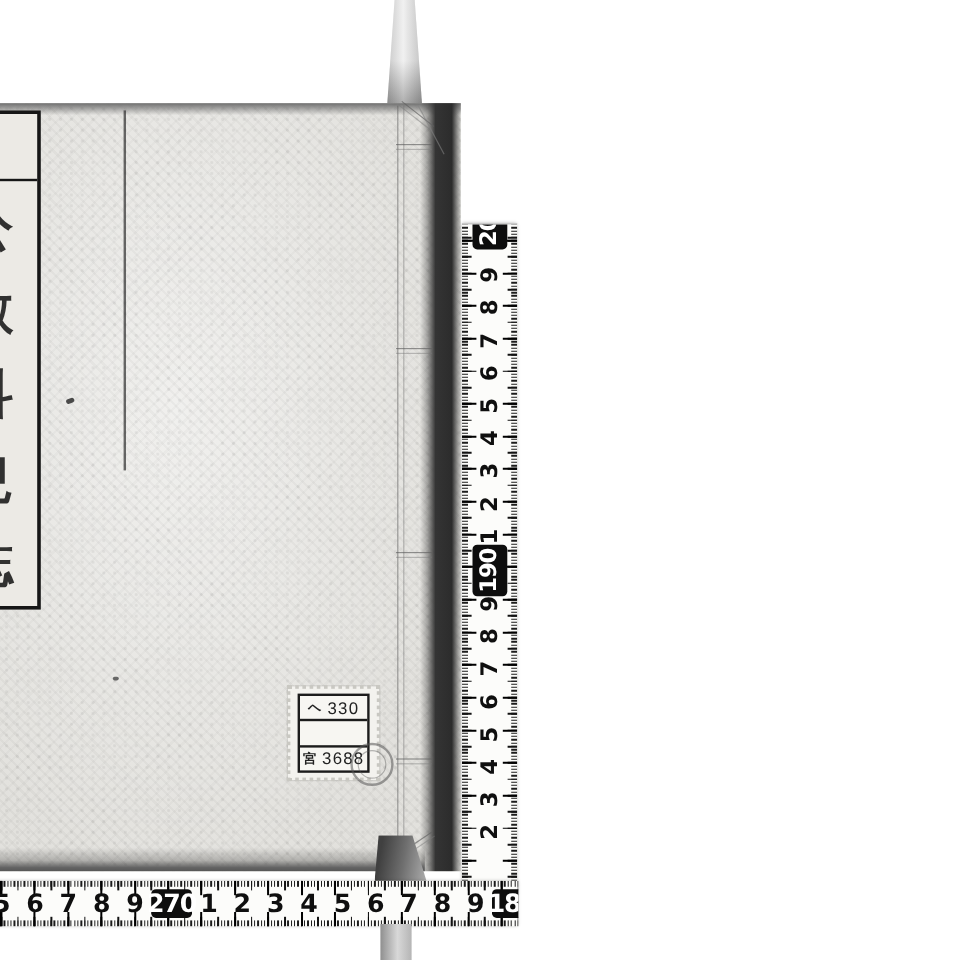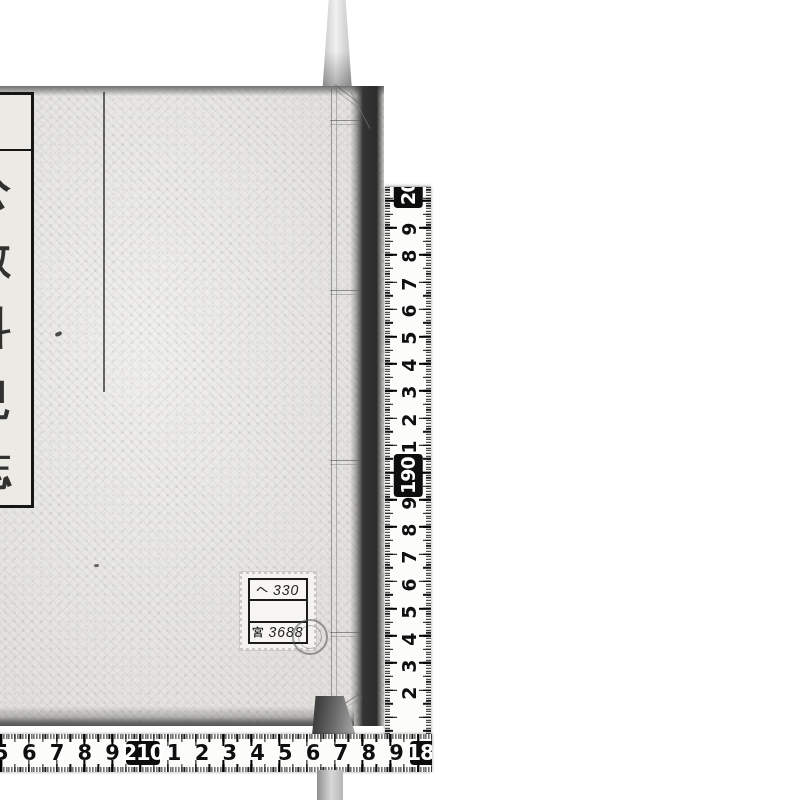--- a/index.html
+++ b/index.html
@@ -63,21 +63,21 @@
   
   .call-label{position:absolute;left:284px;top:486px;width:76px;height:78px;
     background:#f3f2ee;outline:3px dotted #c9c8c2;outline-offset:-2px;
     box-shadow:0 0 0 1px rgba(0,0,0,.08);}
   .call-box{position:absolute;left:8px;top:6px;right:8px;bottom:6px;
     border:2px solid #1c1c1c;display:flex;flex-direction:column;background:#f7f6f2;}
   .call-row{flex:1;display:flex;align-items:center;justify-content:center;gap:5px;
     font-family:"Liberation Sans",sans-serif;color:#222;}
   .call-row + .call-row{border-top:2px solid #1c1c1c;}
   .call-row .pre{font-size:11px;font-weight:bold;}
-  .call-row .num{font-size:14px;font-style:italic;letter-spacing:1px;}
+  .call-row .num{font-size:14px;letter-spacing:1px;}
   .stamp{position:absolute;right:-12px;bottom:-5px;width:32px;height:32px;border-radius:50%;
     border:2px solid rgba(85,85,85,.55);}
   .stamp::after{content:"";position:absolute;inset:4px;border-radius:50%;
     border:1px solid rgba(85,85,85,.4);}
 
   
   .ruler{position:absolute;background:#fcfcfa;overflow:hidden;box-shadow:0 0 3px rgba(0,0,0,.35);}
   .ruler-v{left:385px;top:186px;width:46px;height:560px;border-top:1px solid #bdbdbd;}
   .ruler-h{left:-14px;top:734px;width:446px;height:38px;}
 
@@ -194,21 +194,21 @@
     <div class="ht cm t"></div>
     <div class="ht mm b"></div>
     <div class="ht half b"></div>
     <div class="ht cm b"></div>
     <div class="hnums">
         <span>5</span>
         <span>6</span>
         <span>7</span>
         <span>8</span>
         <span>9</span>
-        <span class="boxed">210</span>
+        <span class="boxed">270</span>
         <span>1</span>
         <span>2</span>
         <span>3</span>
         <span>4</span>
         <span>5</span>
         <span>6</span>
         <span>7</span>
         <span>8</span>
         <span>9</span>
         <span class="boxed">180</span>

